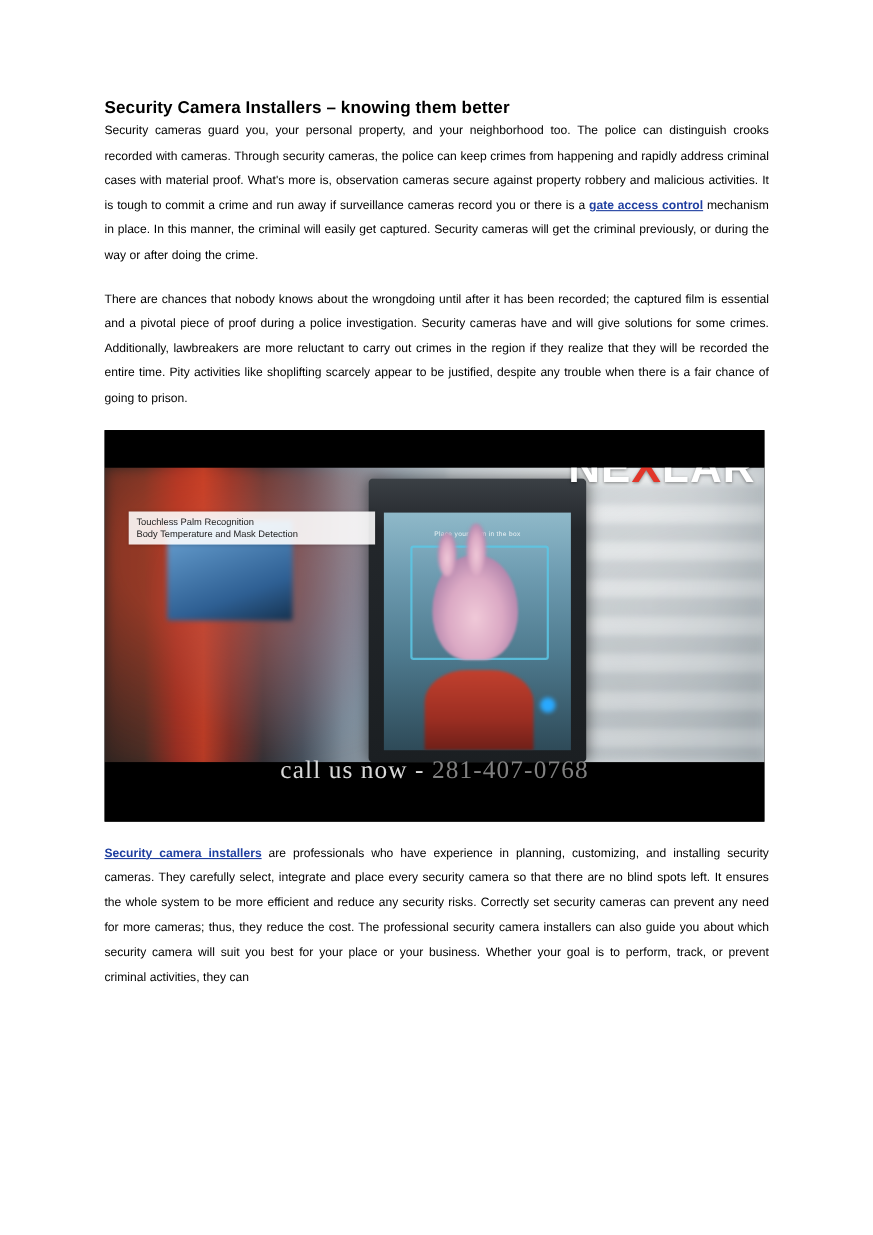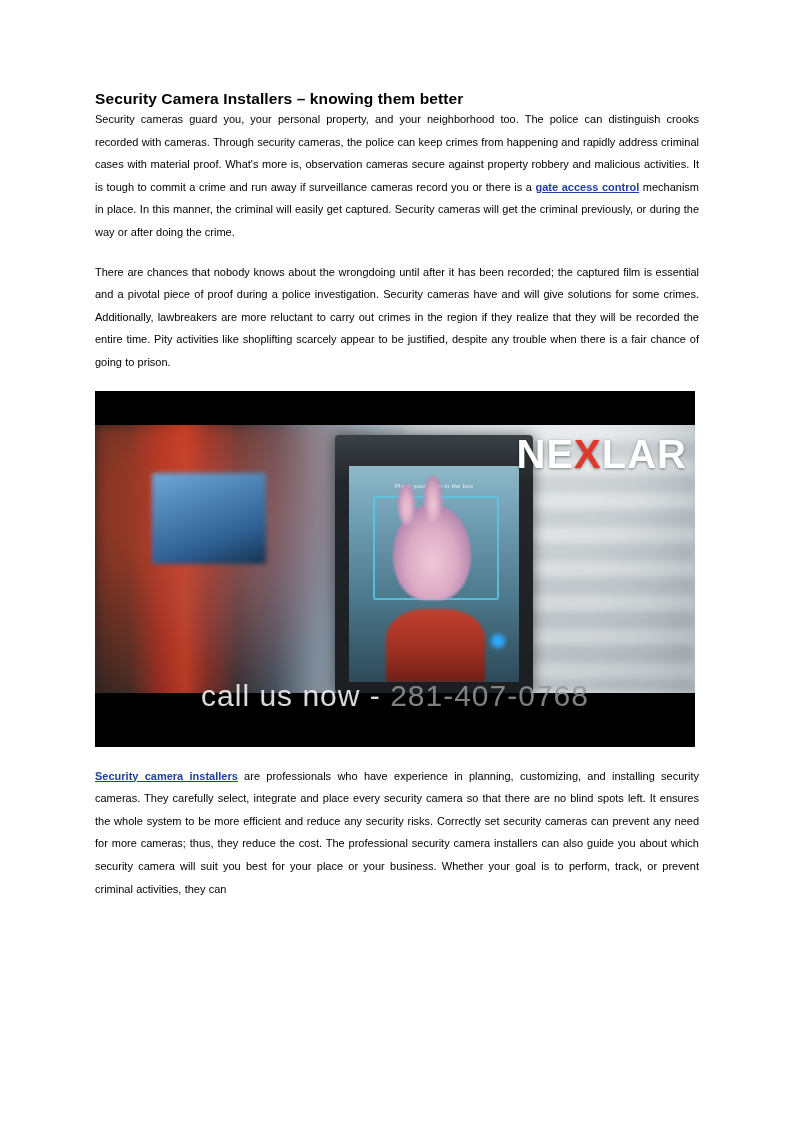--- a/index.html
+++ b/index.html
@@ -137,21 +137,20 @@
     position: absolute;
     right: 8px;
     top: 12px;
     font-family: "Liberation Sans", sans-serif;
     font-size: 40px;
     font-weight: bold;
     letter-spacing: 1px;
     color: #ffffff;
     z-index: 8;
     text-shadow: 0 1px 3px rgba(0,0,0,0.45);
-    margin-top: 29px;
   }
   .nexlar .x {
     color: #e2362a;
   }
   .kiosk {
     position: absolute;
     left: 40%;
     top: 4%;
     width: 33%;
     height: 96%;
@@ -260,25 +259,25 @@
     width: 210px;
     text-align: center;
     font-size: 8.5px;
   }
   .callus {
     position: absolute;
     left: 0;
     right: 0;
     bottom: 34px;
     text-align: center;
-    font-size: 30px;
+    font-size: 23px;
     color: rgba(235,235,235,0.92);
     letter-spacing: 1px;
     z-index: 11;
-    font-family: Liberation Sans, sans-serif;
+    font-family: Liberation Serif, serif;
   }
   .callus .num {
     color: rgba(150,150,150,0.85);
   }
 </style>
 </head>
 <body>
 
 <div class="page">
   <div class="content">
@@ -304,20 +303,24 @@
             <div class="palmframe"></div>
             <div class="palm"></div>
             <div class="torso"></div>
           </div>
         </div>
         <div class="blue-dot"></div>
       </div>
 
       <div class="nexlar"><span>NE</span><span class="x">X</span><span>LAR</span></div>
 
+      <div class="label-box label-topleft">
+        <div>Touchless Palm Recognition</div>
+        <div>Body Temperature and Mask Detection</div>
+      </div>
 
 
       <div class="callus"><span>call us now - </span><span class="num">281-407-0768</span></div>
     </div>
 
     <p class="body-text"><a class="doc-link" href="#">Security camera installers</a><span> are professionals who have experience in planning, customizing, and installing security cameras. They carefully select, integrate and place every security camera so that there are no blind spots left. It ensures the whole system to be more efficient and reduce any security risks. Correctly set security cameras can prevent any need for more cameras; thus, they reduce the cost. The professional security camera installers can also guide you about which security camera will suit you best for your place or your business. Whether your goal is to perform, track, or prevent criminal activities, they can</span></p>
 
   </div>
 </div>
 

